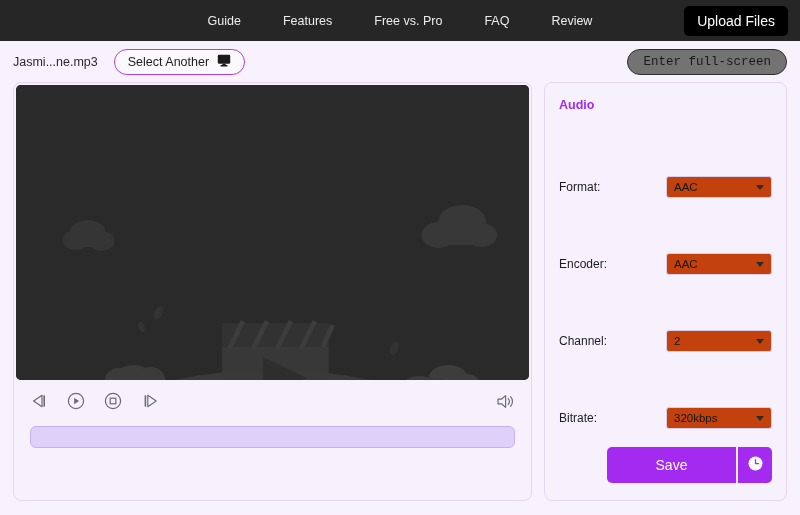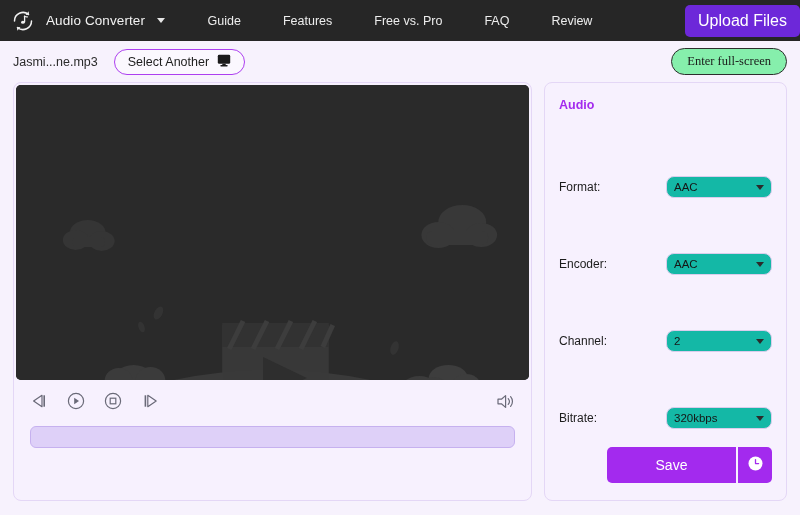--- a/index.html
+++ b/index.html
@@ -46,24 +46,24 @@
     gap: 42px;
   }
   .navlink {
     color: #ededed;
     font-size: 12.5px;
     white-space: nowrap;
     cursor: pointer;
   }
   .upload-btn {
     position: absolute;
-    right: 0;
-    background: #6d28d9;
+    right: 12px;
+    background: #000000;
     color: #fff;
-    font-size: 16px;
+    font-size: 14px;
     border: none;
     border-radius: 5px;
     padding: 7px 13px;
     cursor: pointer;
     font-family: inherit;
   }
 
   
   .subbar {
     height: 41px;
@@ -88,26 +88,26 @@
     align-items: center;
     gap: 8px;
     cursor: pointer;
     font-family: inherit;
   }
   .fullscreen-btn {
     position: absolute;
     right: 13px;
     border: 1.2px solid #2d2d2d;
     border-radius: 15px;
-    background: #86efac;
+    background: #737373;
     padding: 5px 15px;
     font-size: 12.5px;
     color: #1a1a1a;
     cursor: pointer;
-    font-family: Liberation Serif, serif;
+    font-family: Liberation Mono, monospace;
   }
 
   
   .content {
     display: flex;
     padding: 0 13px 14px 13px;
     gap: 12px;
     height: 433px;
   }
 
@@ -183,23 +183,23 @@
     margin-bottom: 7px;
   }
   .field-label {
     font-size: 12px;
     color: #1c1c1c;
     width: 107px;
   }
   .select-box {
     flex: 1;
     height: 22px;
-    background: #14b8a6;
+    background: #c2410c;
     border: 1px solid #d9cdec;
-    border-radius: 8px;
+    border-radius: 3px;
     display: flex;
     align-items: center;
     padding: 0 7px;
     font-size: 11.5px;
     color: #161616;
     cursor: pointer;
     position: relative;
   }
   .select-caret {
     position: absolute;
@@ -250,35 +250,20 @@
     display: flex;
     align-items: center;
     justify-content: center;
     cursor: pointer;
   }
 </style>
 </head>
 <body>
 
 <div class="topbar">
-  <div class="brand">
-    <span>
-      <svg class="logo-icon" viewBox="0 0 26 26">
-        <path d="M4.5 13a8.5 8.5 0 0 1 14-6.5" fill="none" stroke="#f0f0f0" stroke-width="1.5" stroke-linecap="round"></path>
-        <path d="M21.5 13a8.5 8.5 0 0 1-14 6.5" fill="none" stroke="#f0f0f0" stroke-width="1.5" stroke-linecap="round"></path>
-        <path d="M18.6 3.2l0.5 3.6-3.6 0.3z" fill="#f0f0f0"></path>
-        <path d="M7.4 22.8l-0.5-3.6 3.6-0.3z" fill="#f0f0f0"></path>
-        <path d="M14.6 8.2v5.6" stroke="#f0f0f0" stroke-width="1.3" fill="none" stroke-linecap="round"></path>
-        <ellipse cx="12.9" cy="14.3" rx="1.9" ry="1.5" fill="#f0f0f0"></ellipse>
-        <path d="M14.6 8.2c0.9 0.5 2 0.8 2.8 0.6" stroke="#f0f0f0" stroke-width="1.2" fill="none" stroke-linecap="round"></path>
-      </svg>
-    </span>
-    <span class="brand-name">Audio Converter</span>
-    <span class="brand-caret"></span>
-  </div>
 
   <nav class="navlinks">
     <span class="navlink">Guide</span>
     <span class="navlink">Features</span>
     <span class="navlink">Free vs. Pro</span>
     <span class="navlink">FAQ</span>
     <span class="navlink">Review</span>
   </nav>
 
   <button class="upload-btn">Upload Files</button>

